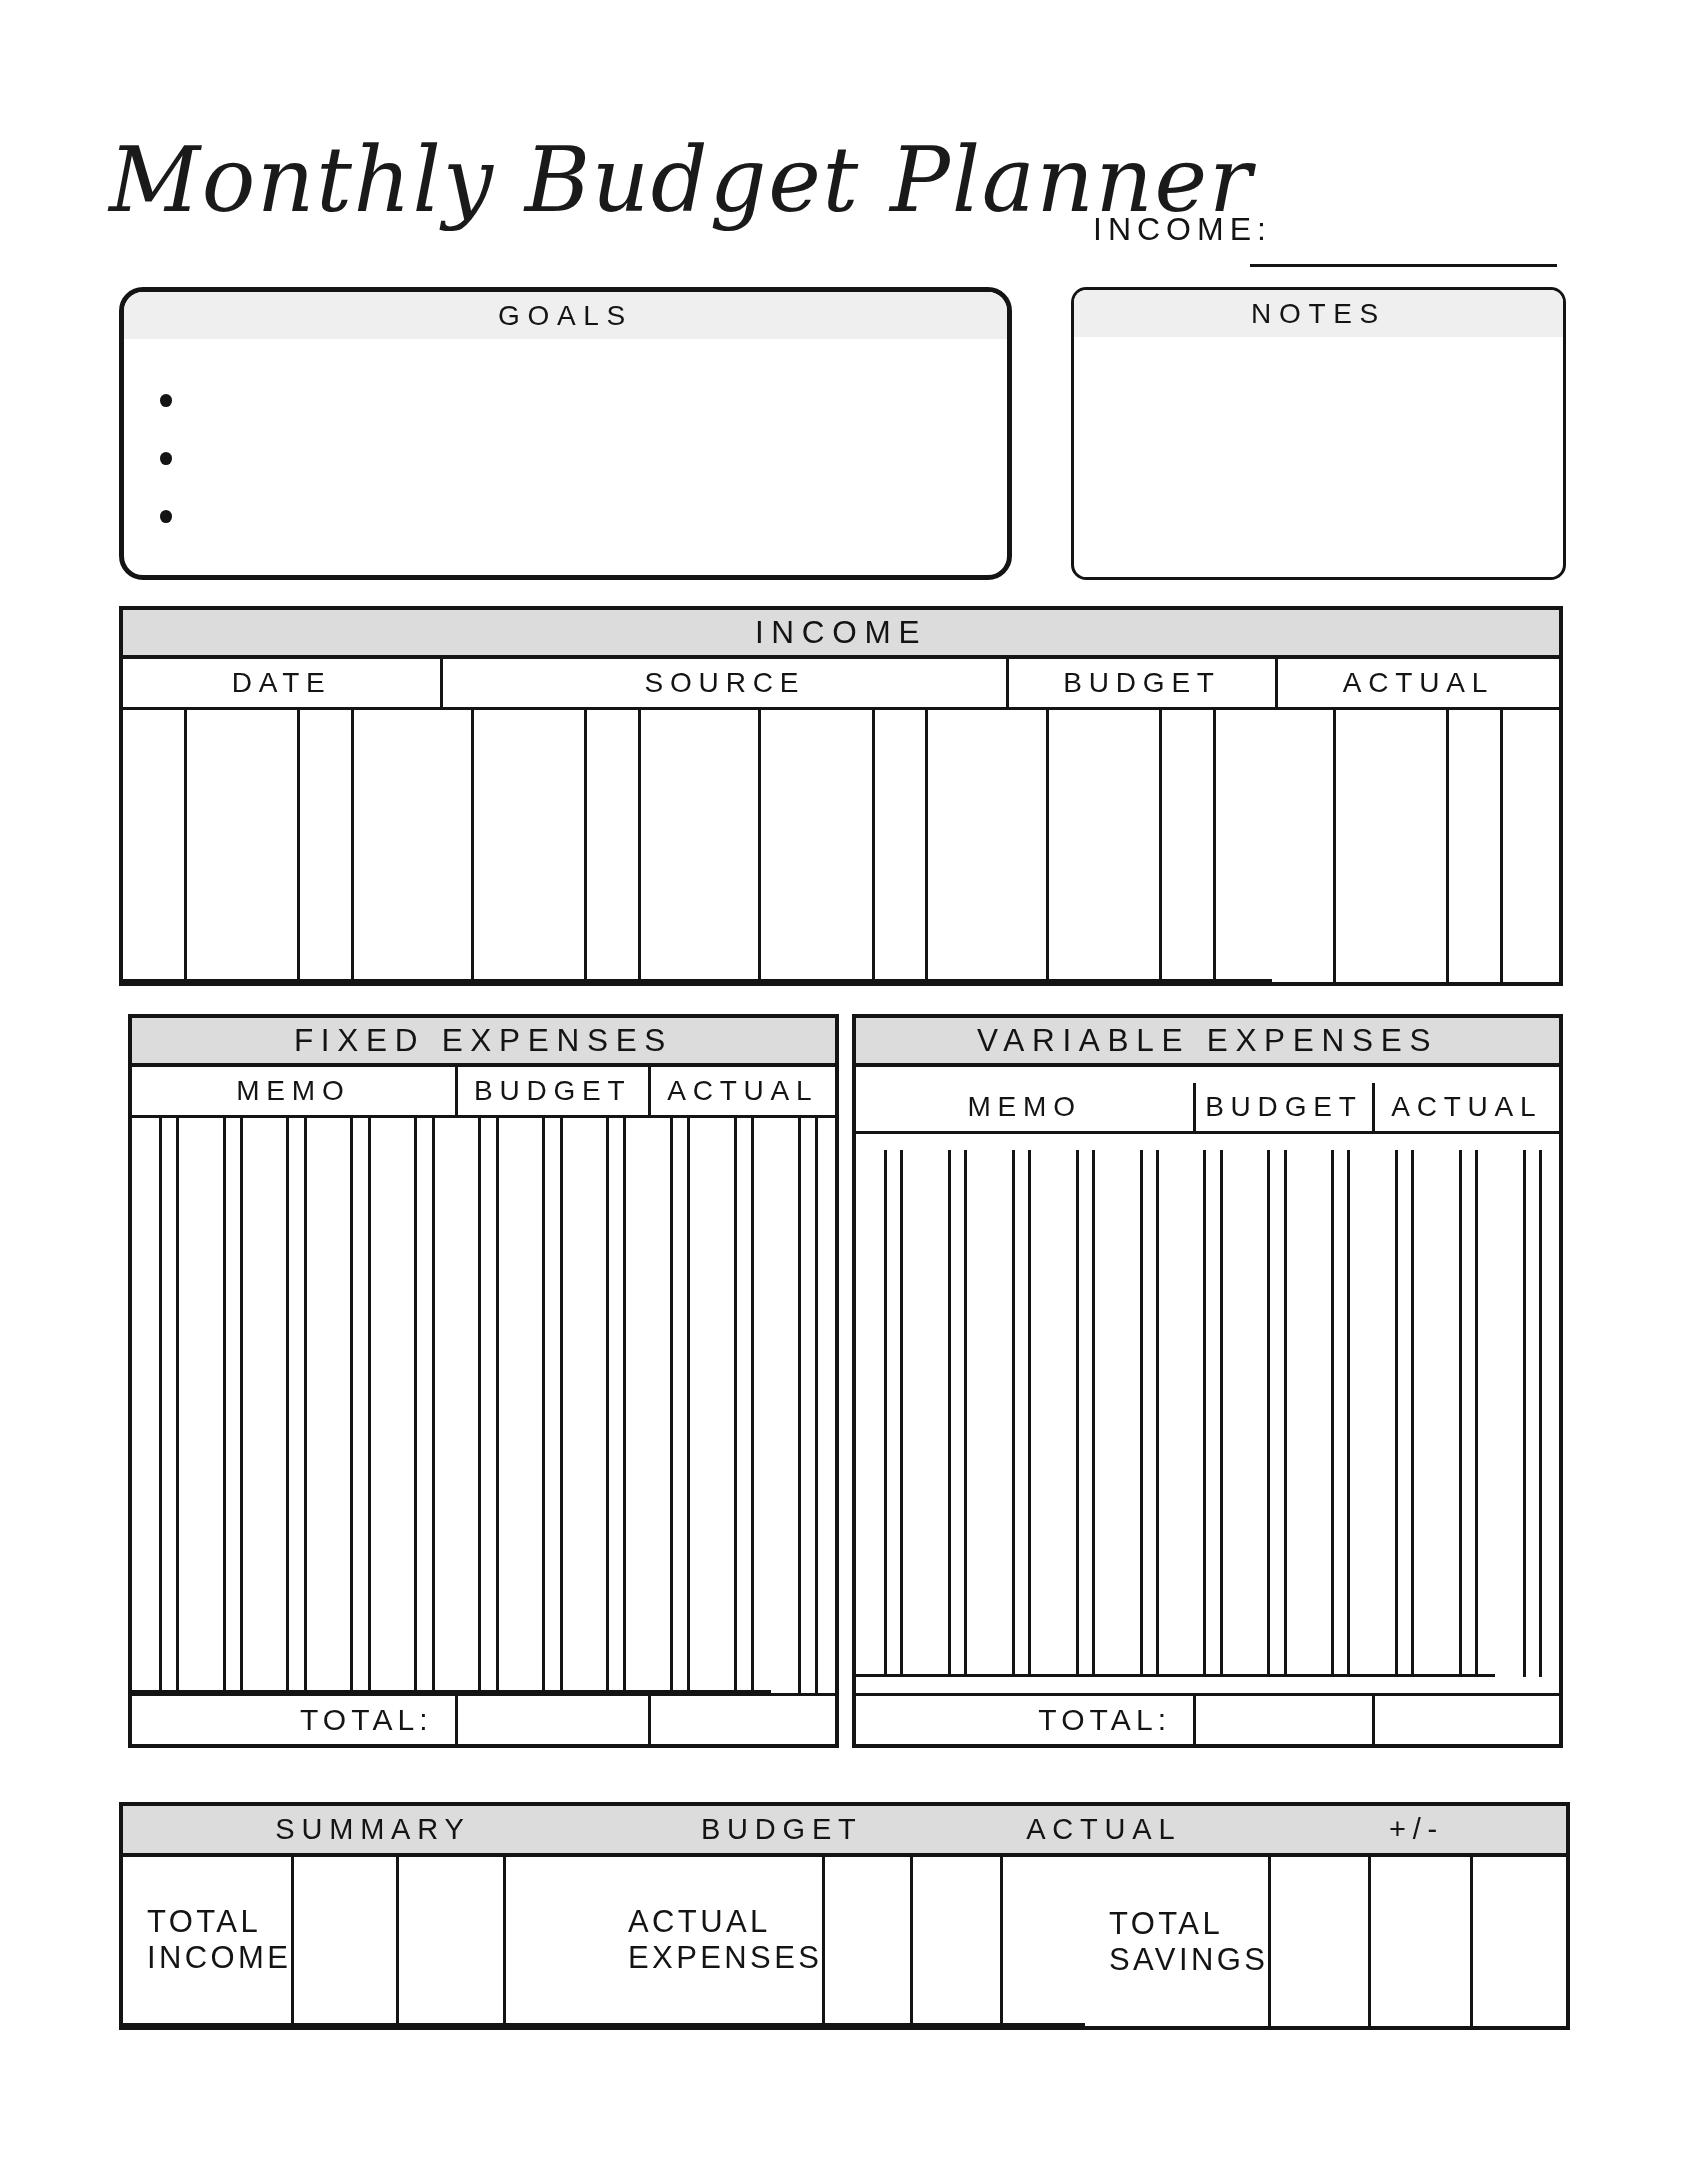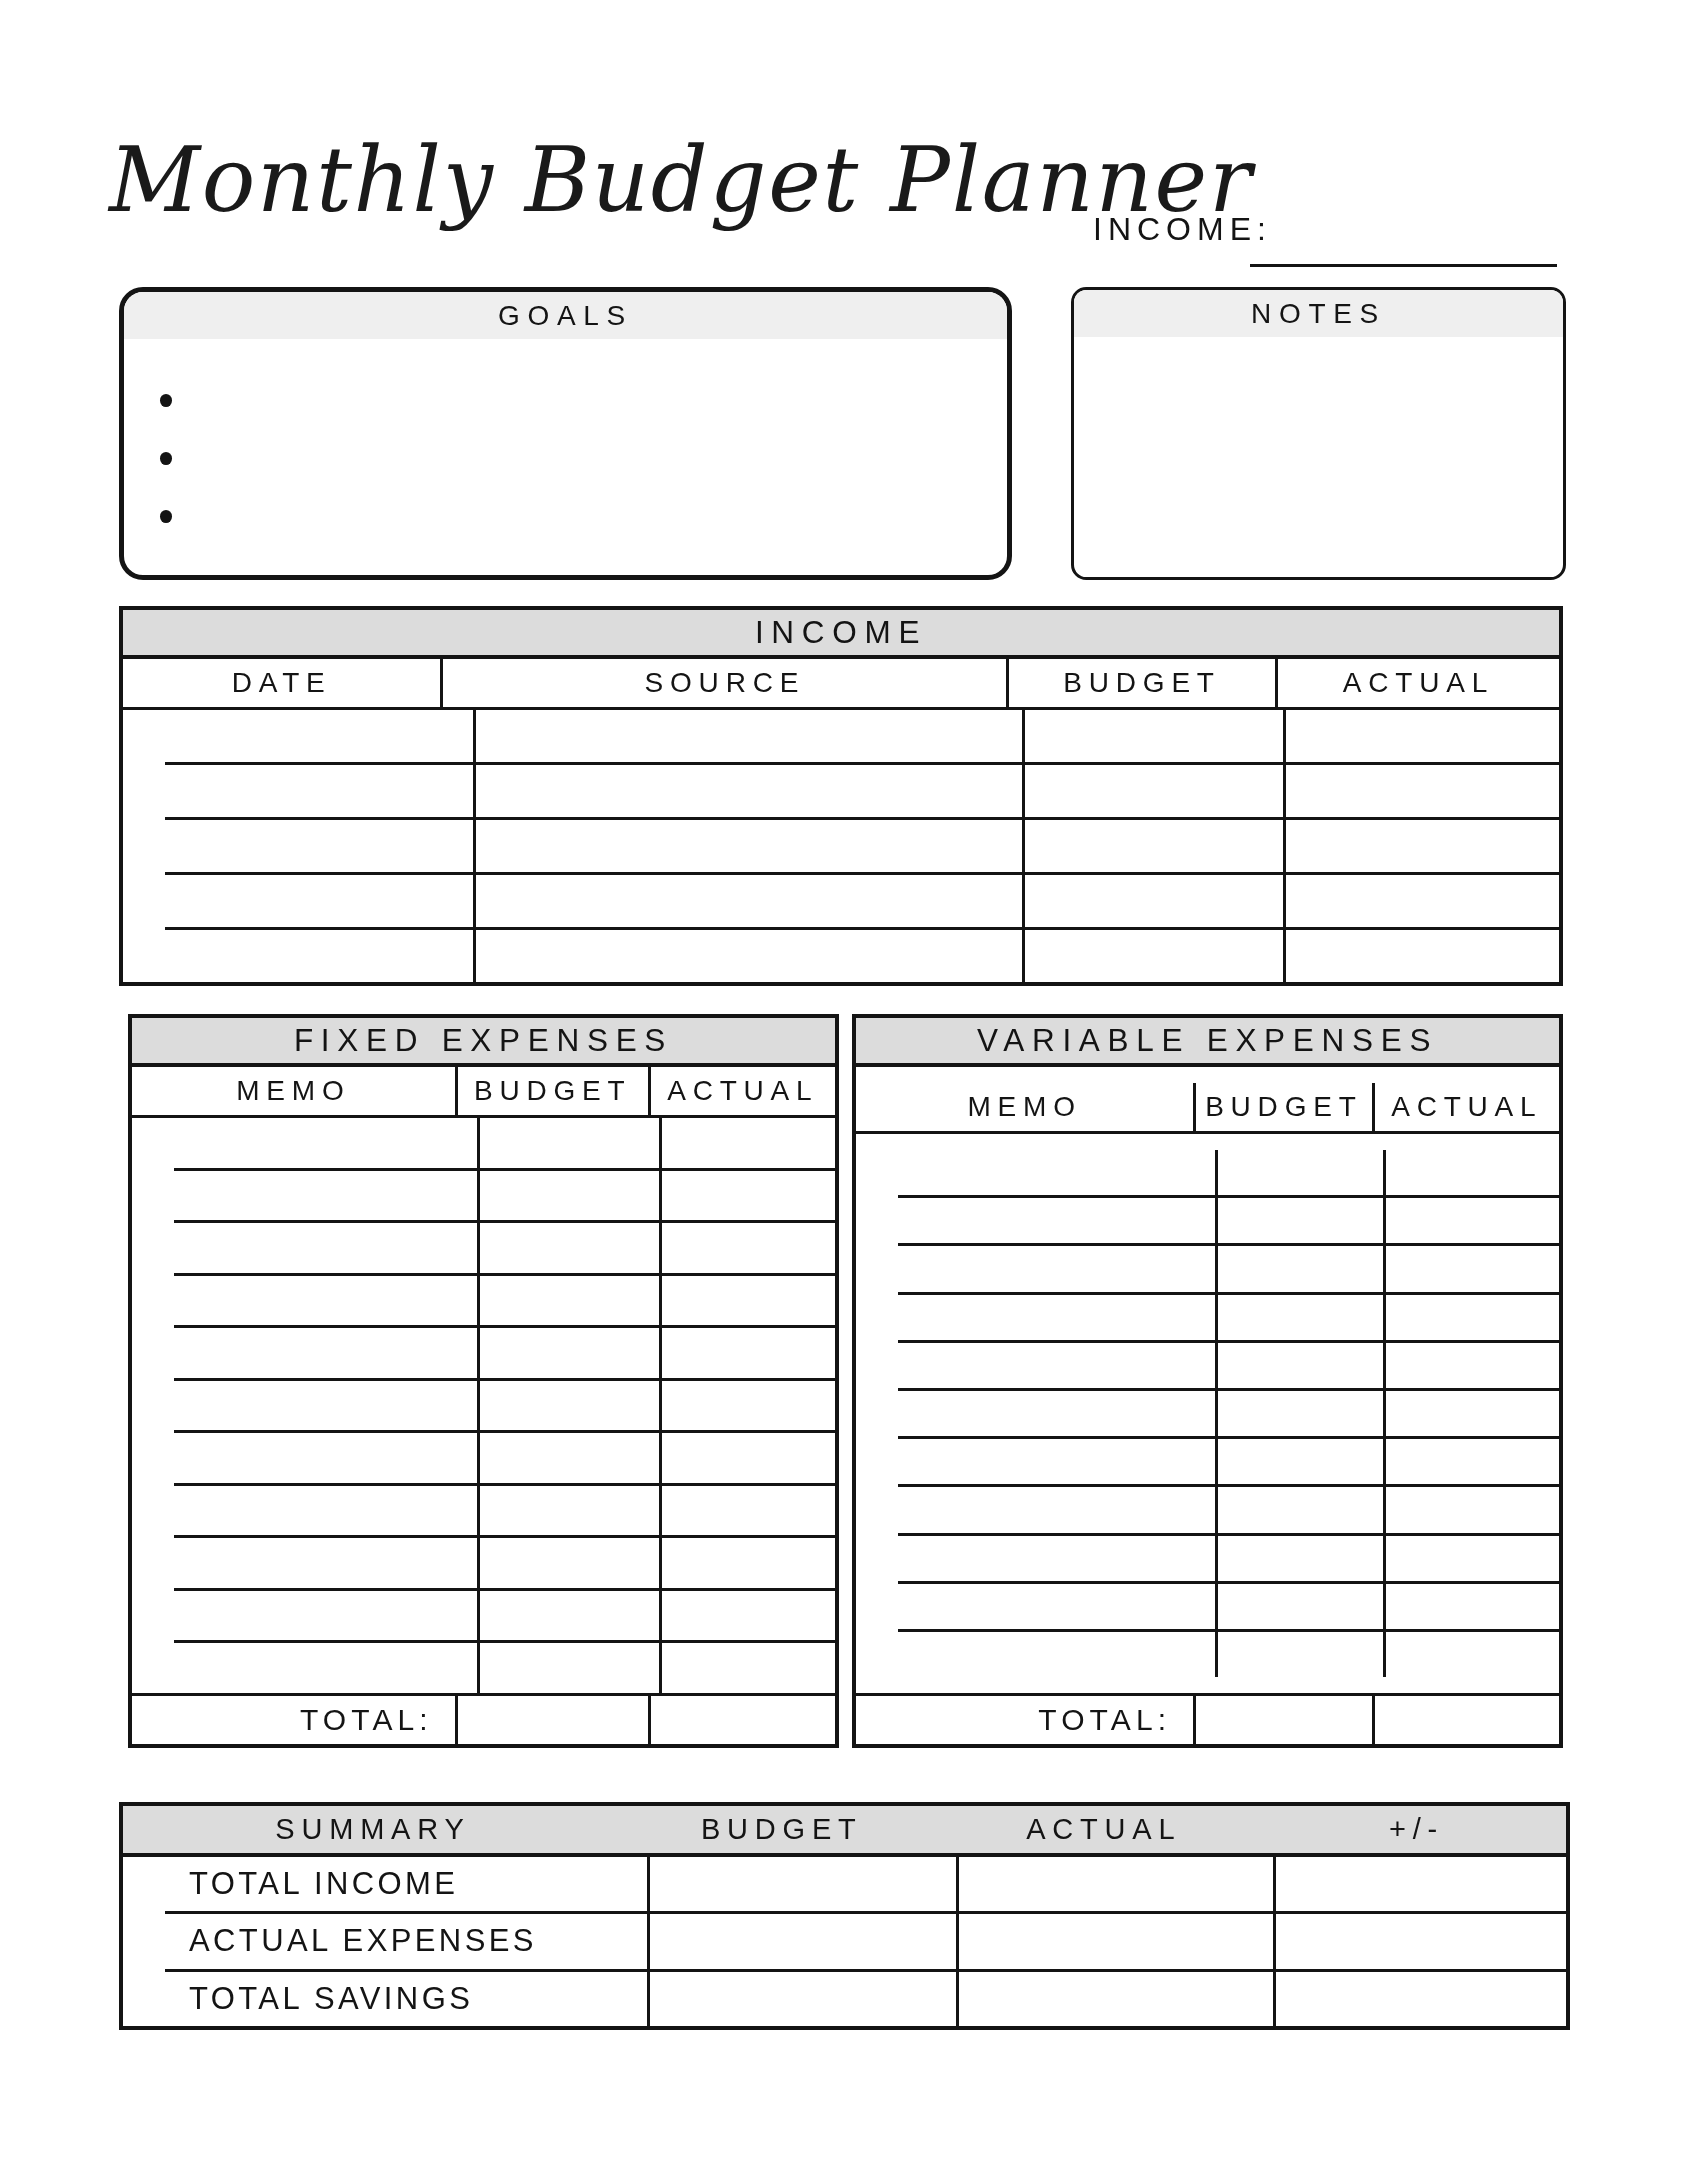--- a/index.html
+++ b/index.html
@@ -71,21 +71,21 @@
   }
   .hrow{
     flex:0 0 51px;display:grid;border-bottom:3.4px solid var(--ink);
   }
   .hrow .cell{
     display:flex;align-items:center;justify-content:center;
     font-size:28px;letter-spacing:6.8px;
     border-right:3.4px solid var(--ink);
   }
   .hrow .cell:last-child{border-right:none;}
-  .tbody{flex:1 1 auto;display:flex;flex-direction:column;padding-left:42px;}
+  .tbody{flex:1 1 auto;display:flex;flex-direction:row;}
   .trow{flex:1 1 0;display:grid;border-bottom:3.4px solid var(--ink);}
   .trow:last-child{border-bottom:none;}
   .trow .cell{border-right:3.4px solid var(--ink);}
   .trow .cell:last-child{border-right:none;}
   .total-cell{
     display:flex;align-items:center;justify-content:flex-end;
     padding-right:22px;font-size:30px;letter-spacing:5.1px;
   }
   
   .inc-cols{grid-template-columns:376fr 664fr 315fr 330fr;text-align:center;}

